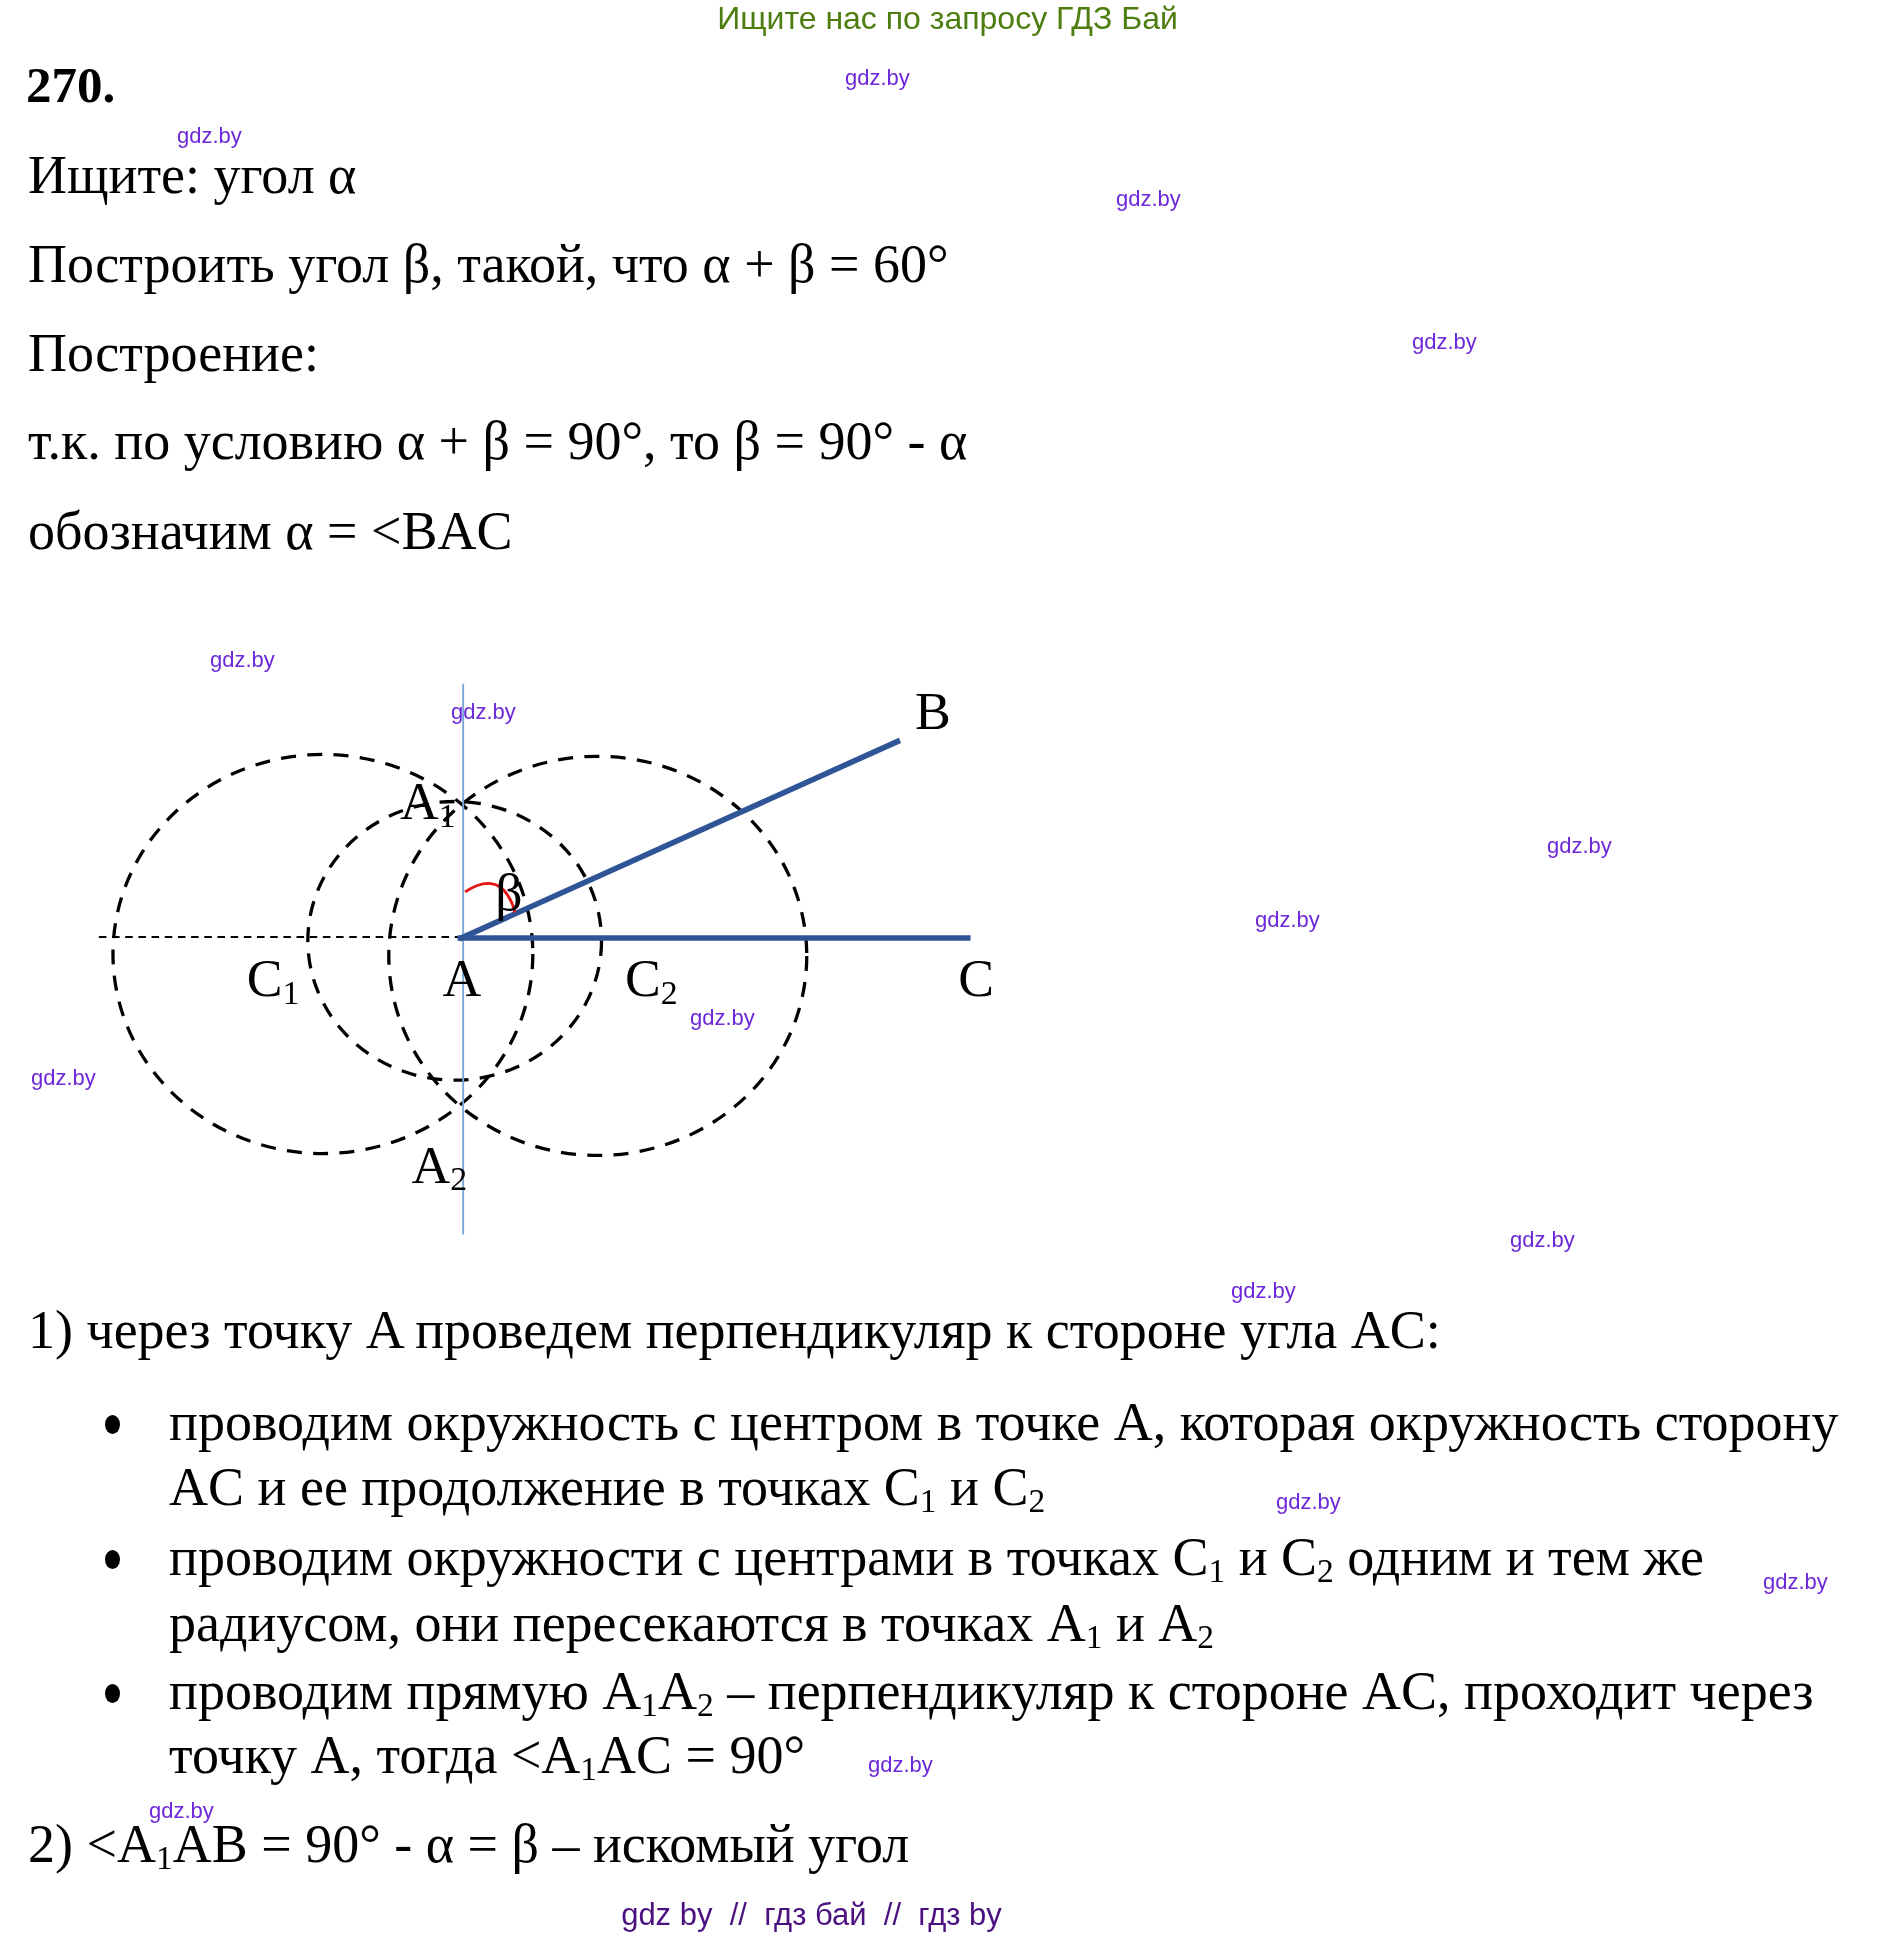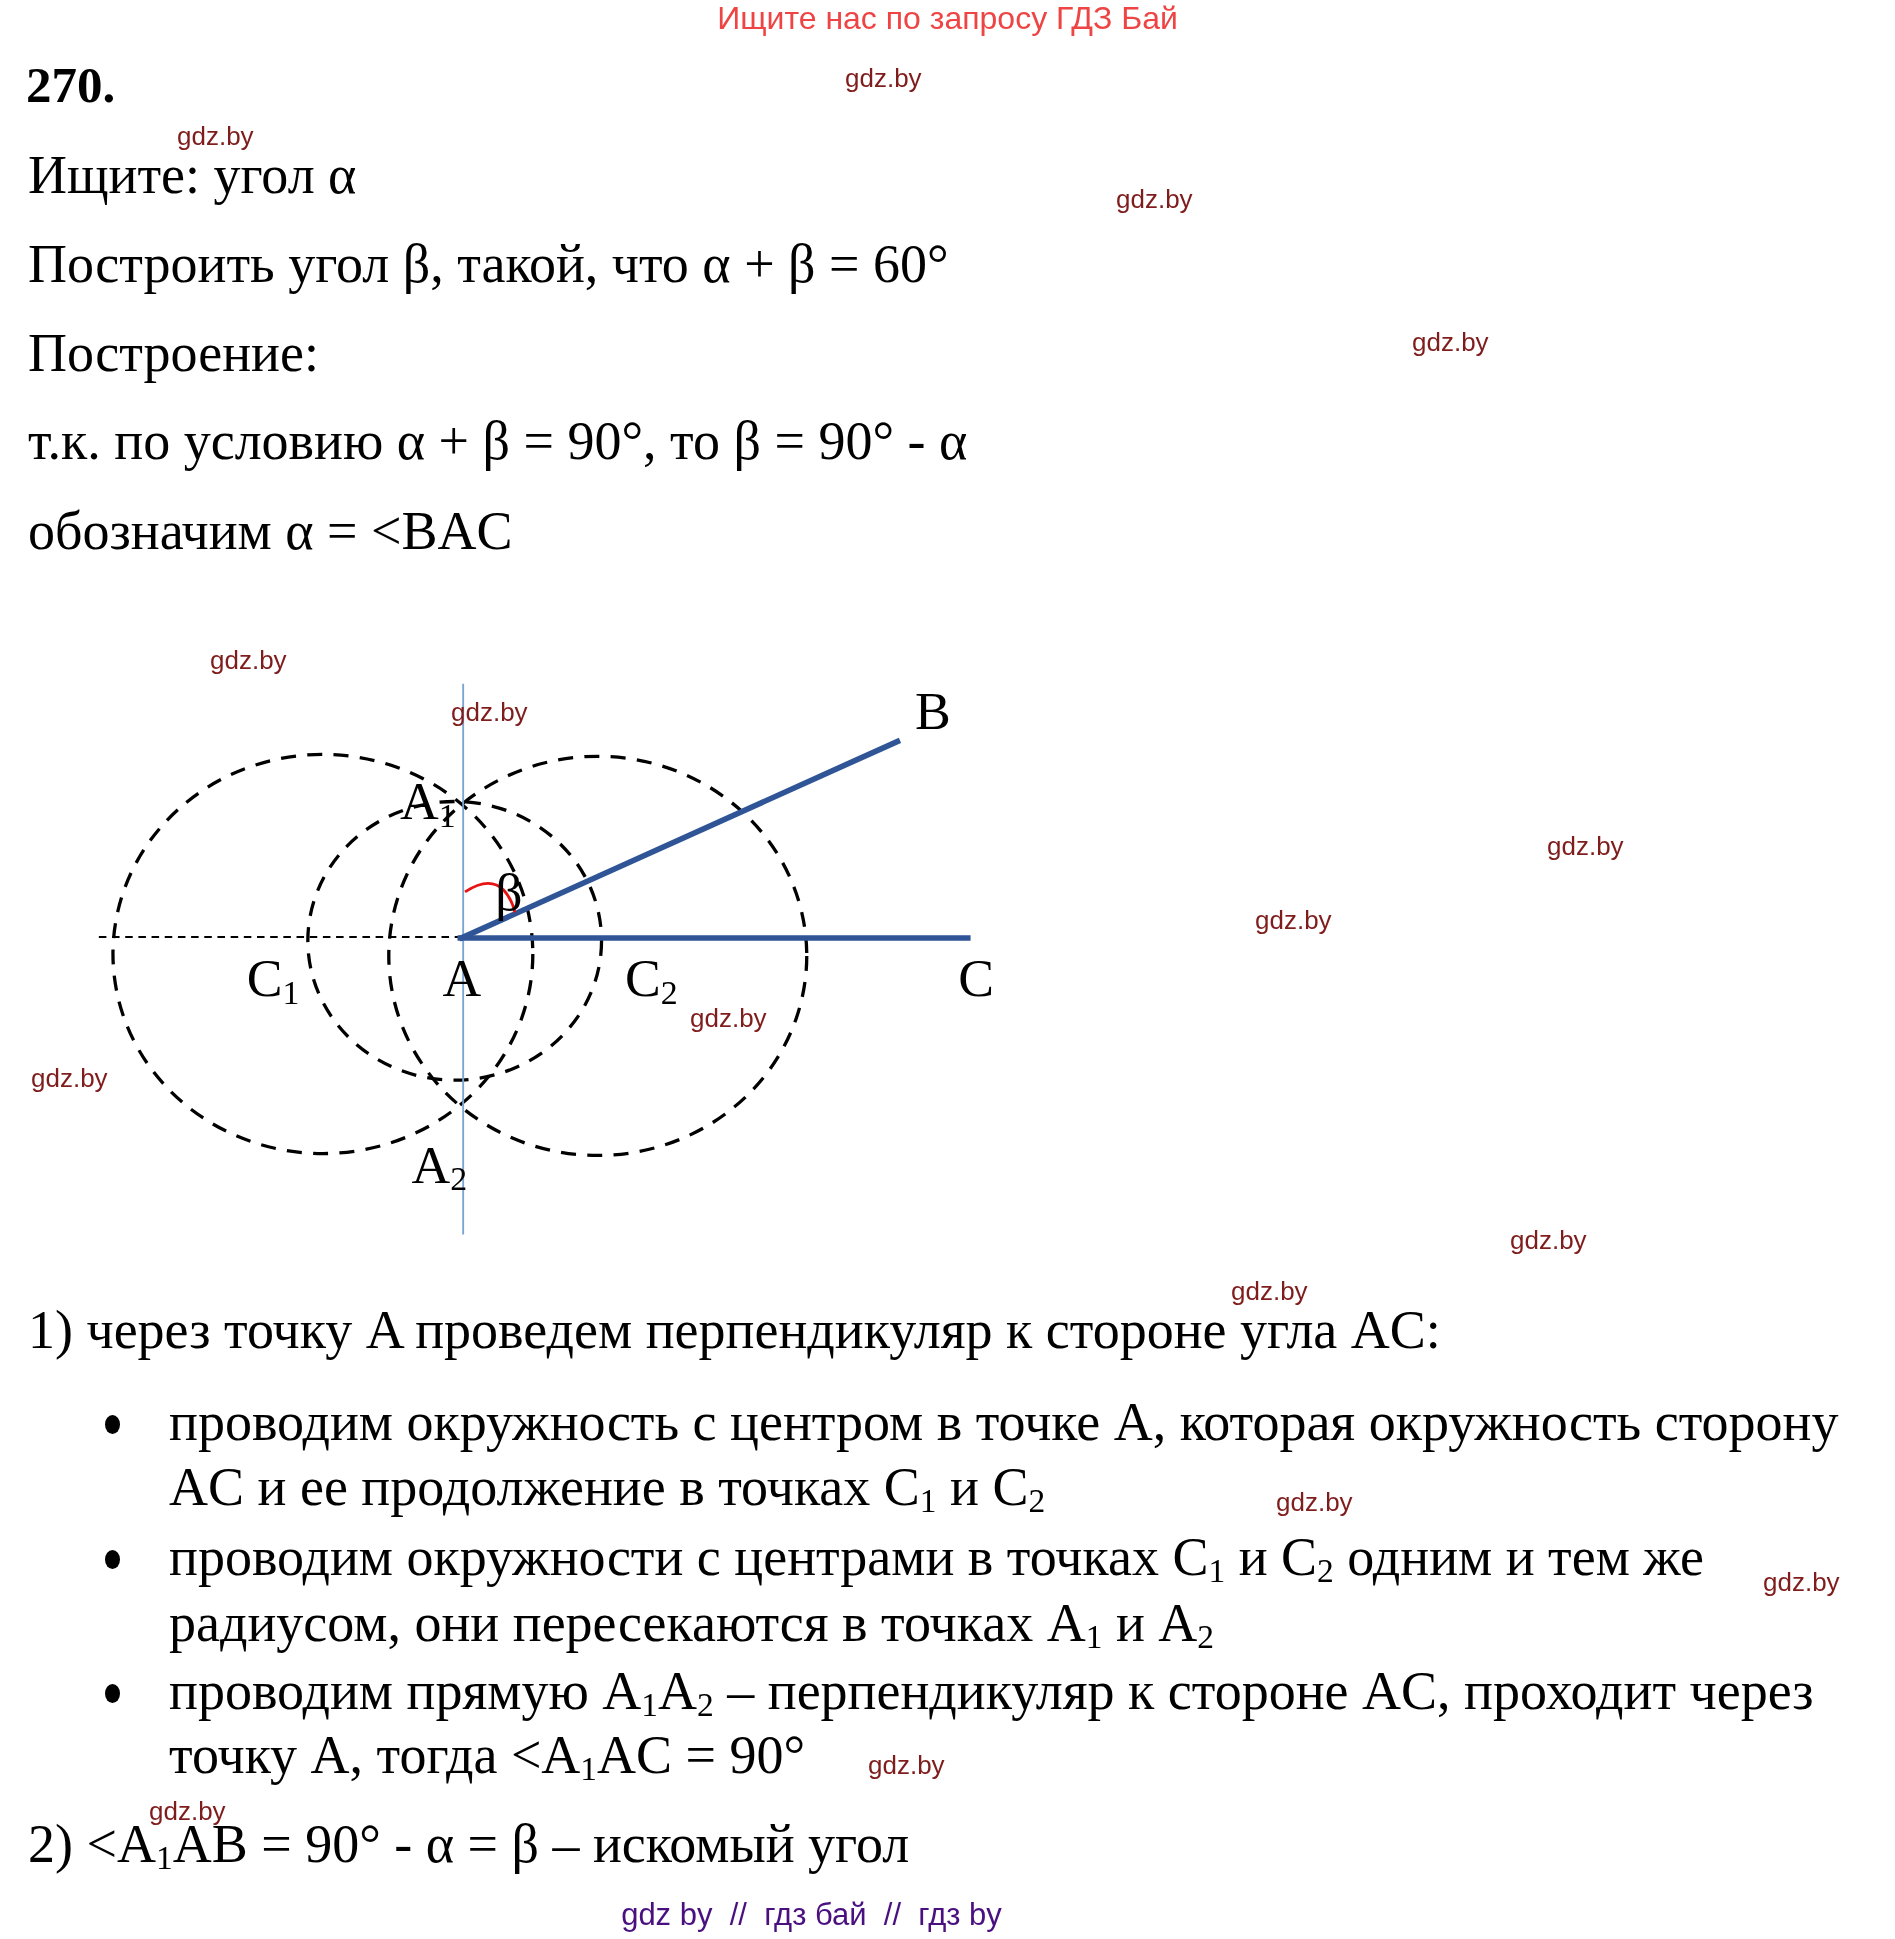--- a/index.html
+++ b/index.html
@@ -1,24 +1,24 @@
 <!DOCTYPE html>
 <html style="font-size:15px"><head>
 <meta charset="utf-8">
 <style>
   html, body { margin:0; padding:0; background:#ffffff; }
   body { width:1895px; height:1940px; position:relative; overflow:hidden; }
   .serif { font-family:"Liberation Serif","DejaVu Serif",serif; color:#000; }
   .line { position:absolute; font-size:54px; line-height:54px; white-space:nowrap; }
   .title { position:absolute; left:26px; top:60px; font-size:51px; line-height:51px; font-weight:bold; }
   .header-banner { position:absolute; top:0; left:0; width:1895px; text-align:center;
-    font-family:"Liberation Sans","DejaVu Sans",sans-serif; font-size:32px; line-height:36px; color:#ef4444; }
+    font-family:"Liberation Sans","DejaVu Sans",sans-serif; font-size:32px; line-height:36px; color:#4d7c0f; }
   .footer-banner { position:absolute; top:1896px; left:0; width:1623px; text-align:center;
     font-family:"Liberation Sans","DejaVu Sans",sans-serif; font-size:31px; line-height:38px; color:#4a1080; white-space:pre; }
-  .wm { position:absolute; font-family:"Liberation Sans","DejaVu Sans",sans-serif; font-size:26px; line-height:28px; color:#7f1d1d; white-space:nowrap; }
+  .wm { position:absolute; font-family:"Liberation Sans","DejaVu Sans",sans-serif; font-size:22px; line-height:28px; color:#6d28d9; white-space:nowrap; }
   .bullet { position:absolute; width:15px; height:19px; border-radius:50%; background:#000; }
   sub { font-size:0.62em; vertical-align:-0.22em; line-height:0; }
   svg.diagram { position:absolute; left:0; top:0; }
   .lbl { font-family:"Liberation Serif","DejaVu Serif",serif; font-size:57px; fill:#000; }
   .lbl-sub { font-size:36px; }
 </style>
 </head>
 <body>
 
 <div class="header-banner">Ищите нас по запросу ГДЗ Бай</div>

